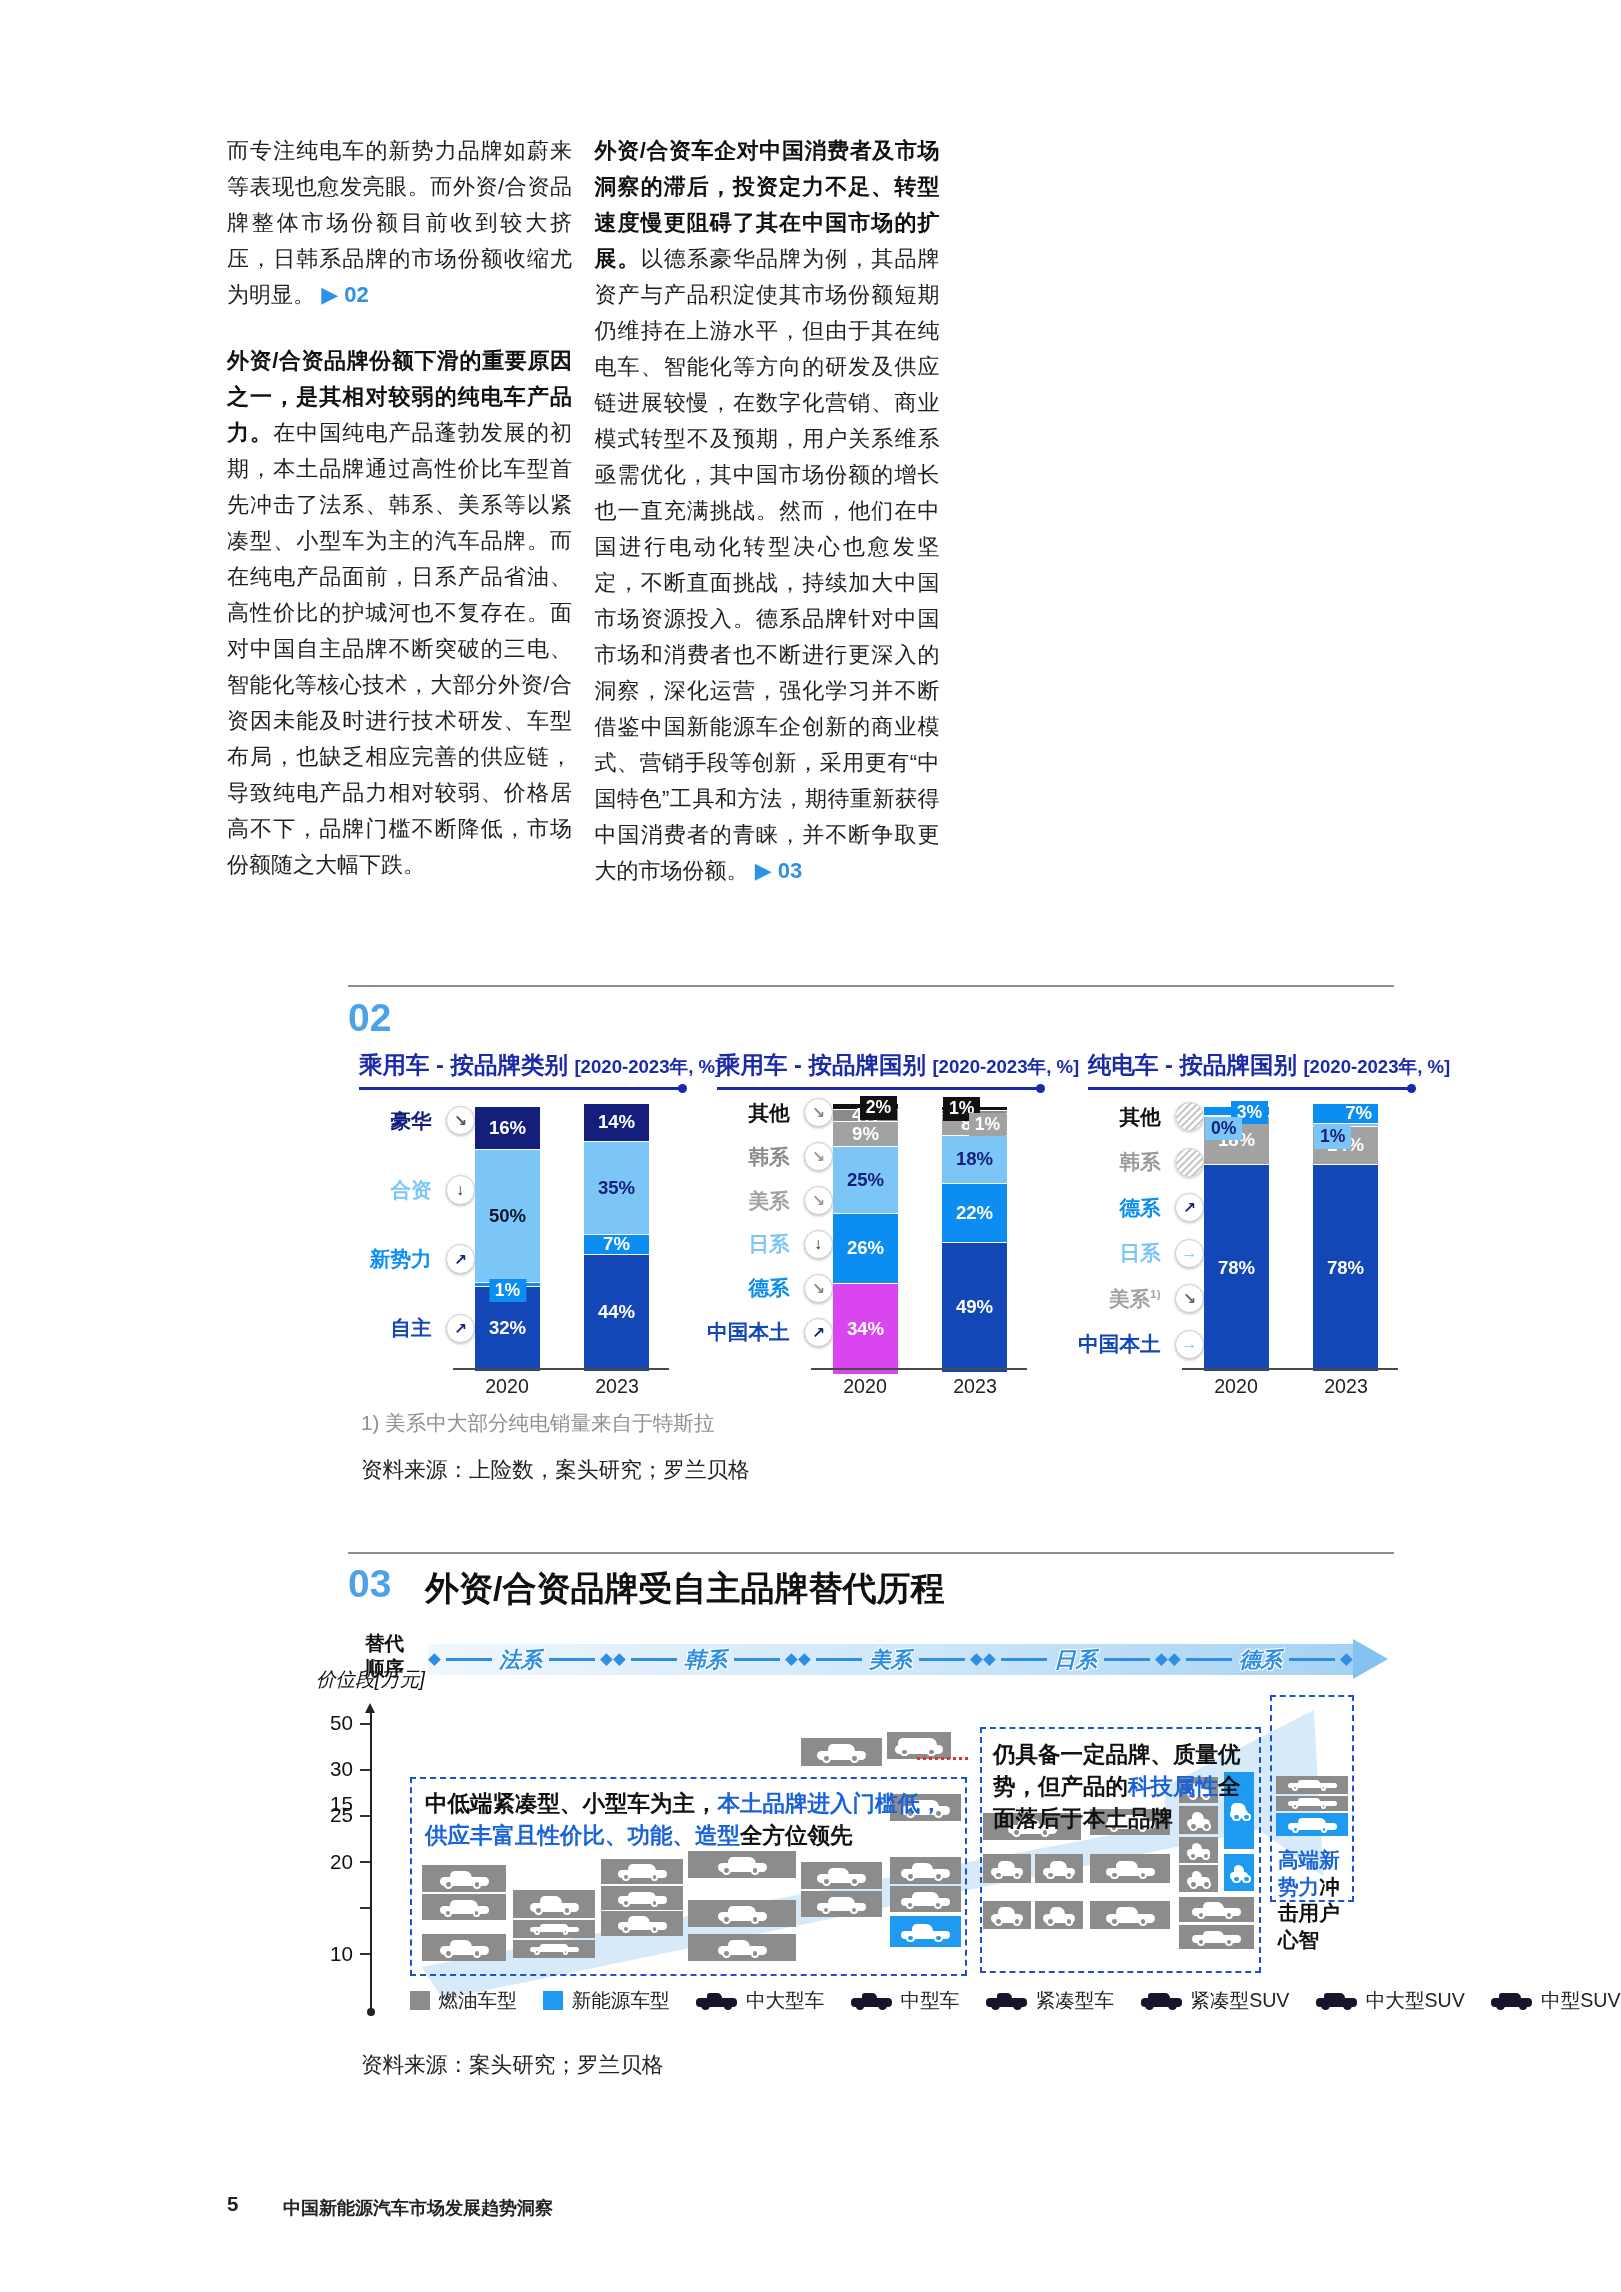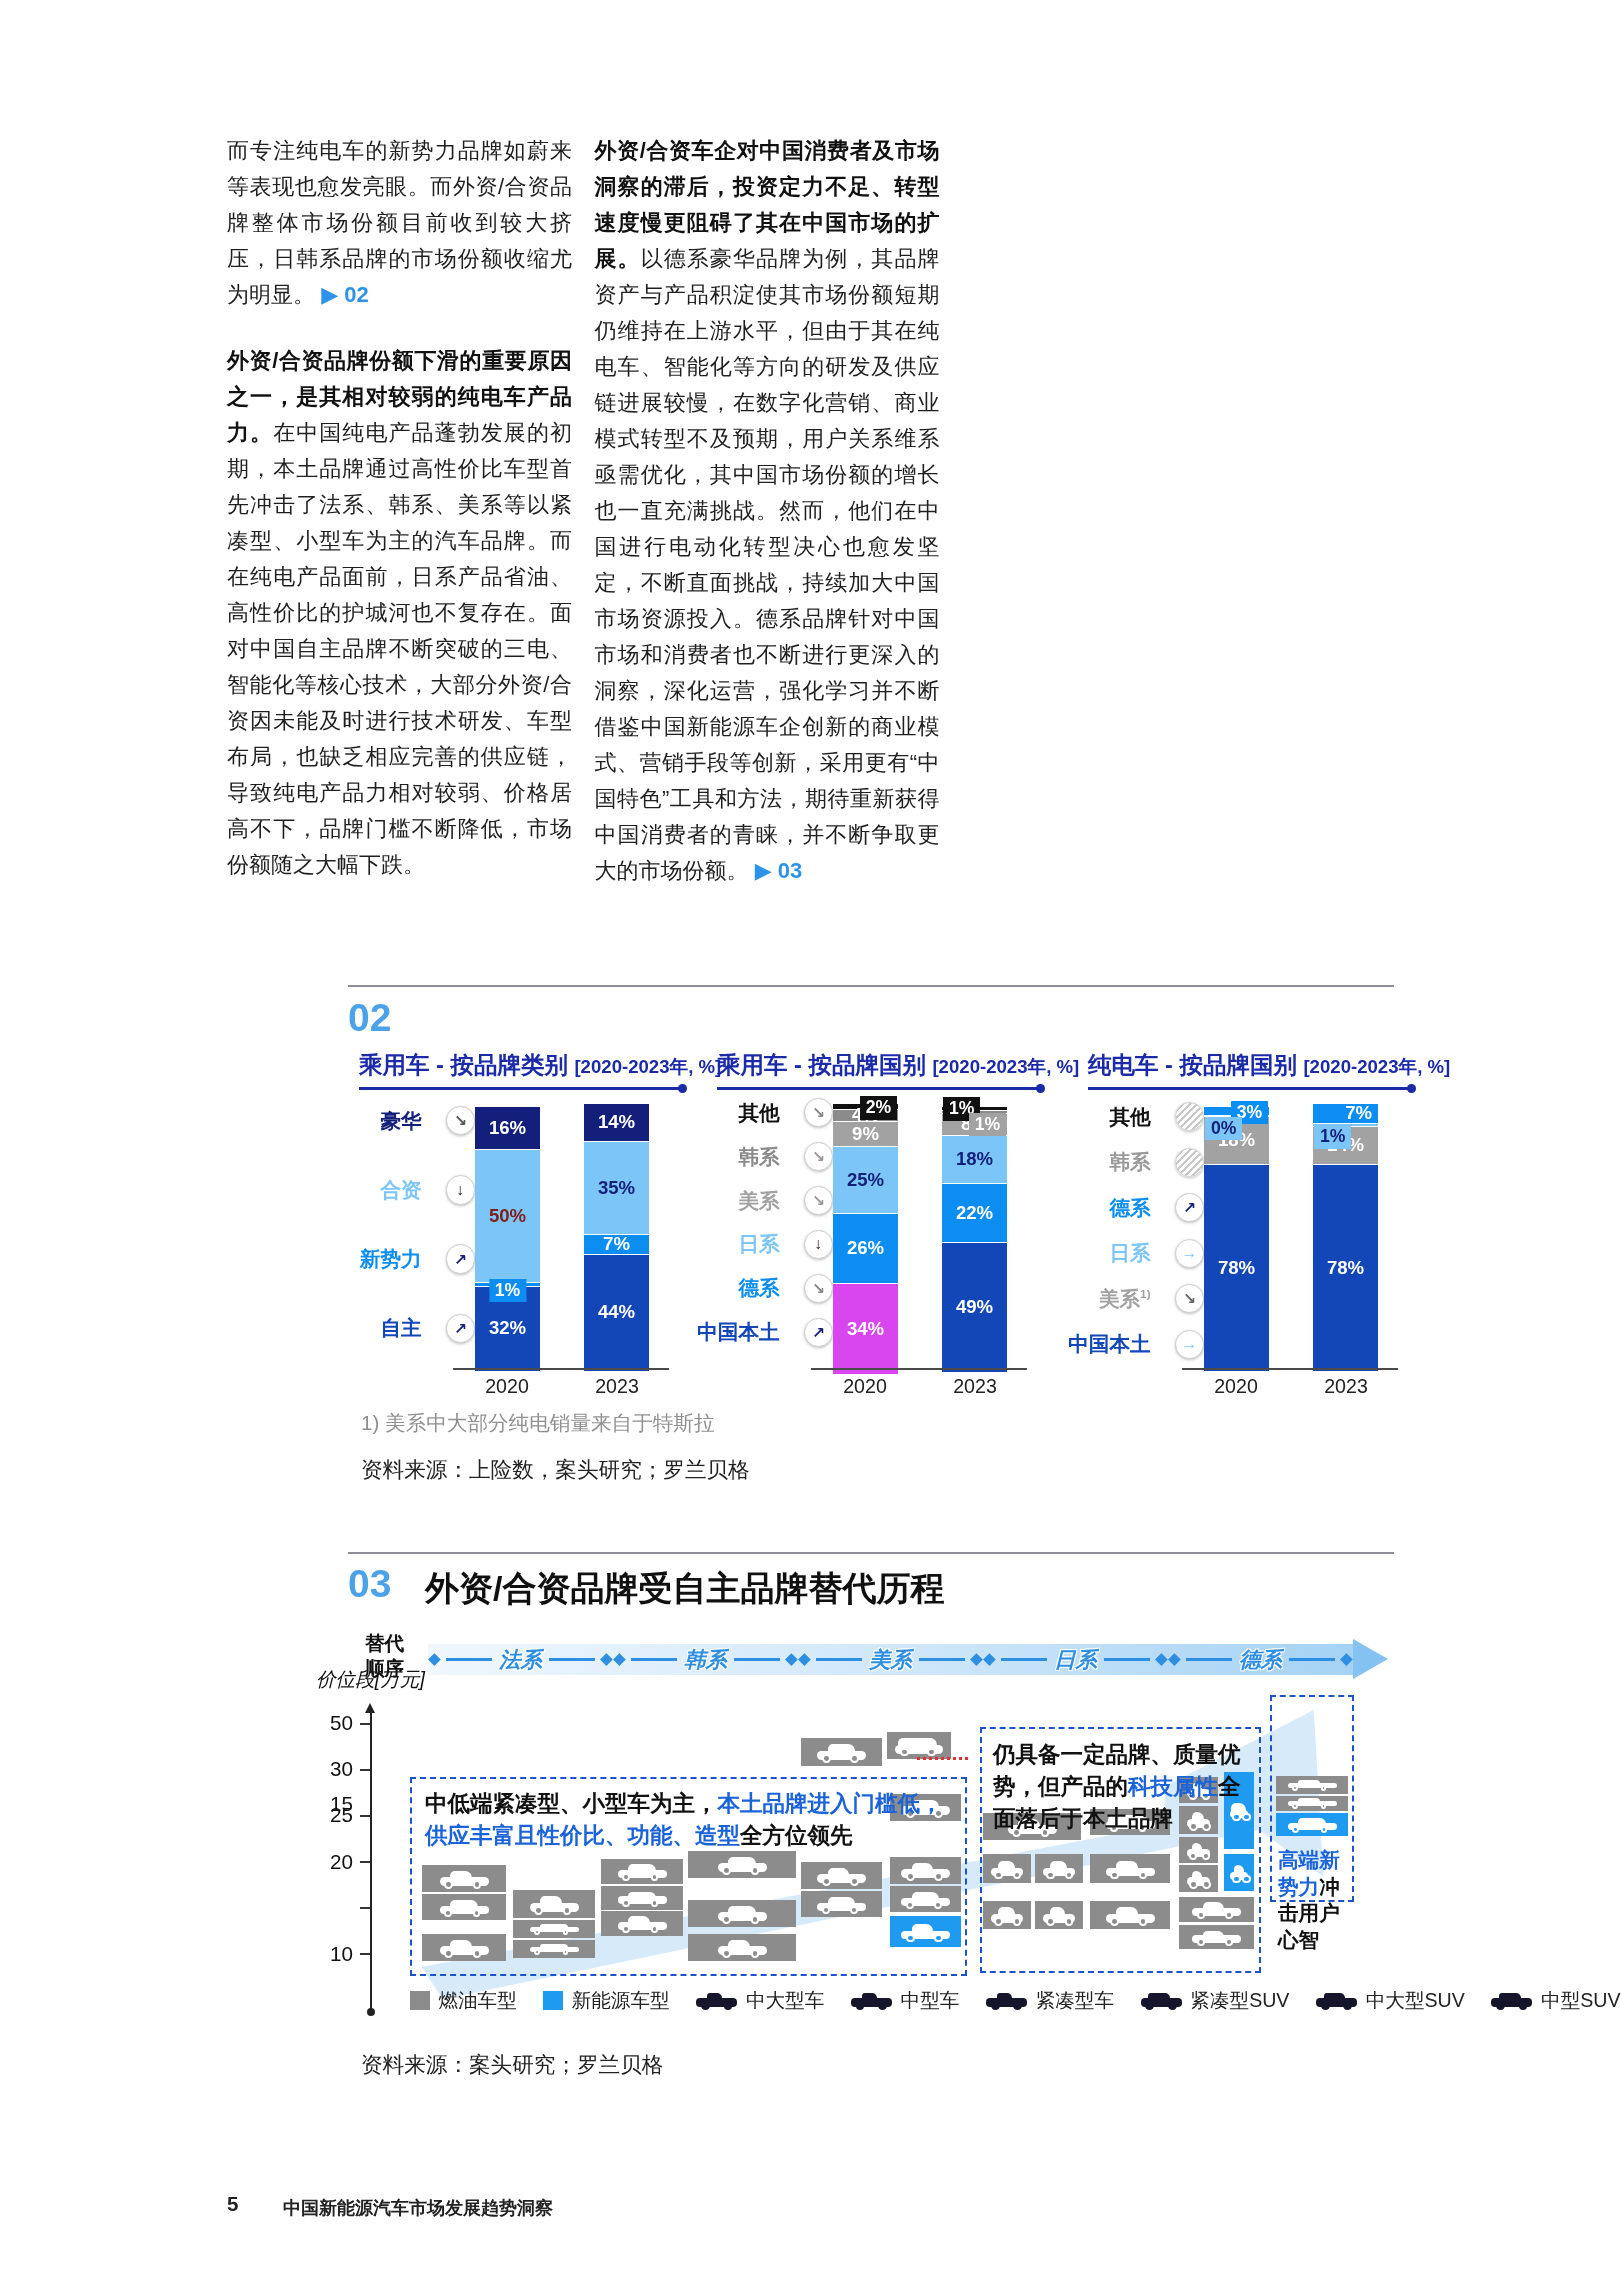--- a/index.html
+++ b/index.html
@@ -14,21 +14,21 @@
   
   .fig-divider{position:absolute;left:348px;width:1046px;height:2px;background:#8d8d99;}
   .fig-num{position:absolute;left:348px;font-size:39px;font-weight:700;color:#4ba2e8;}
   .fig-title{position:absolute;left:425px;font-size:34px;font-weight:700;color:#101010;}
   .chart-panel{position:absolute;top:1049px;width:327px;height:343px;}
   .chart-head{font-size:23.5px;font-weight:700;color:#1b2aa8;white-space:nowrap;}
   .chart-head .ch-br{font-size:18.6px;}
   .chart-underline{position:relative;height:2.9px;background:#1b2aa8;margin-top:5.9px;}
   .chart-underline::after{content:"";position:absolute;right:-1px;top:-2.9px;width:8.8px;height:8.8px;border-radius:50%;background:#1b2aa8;}
   .legend-box{position:absolute;left:0;width:116px;display:flex;flex-direction:column;justify-content:space-between;}
-  .leg{display:flex;align-items:center;justify-content:flex-end;gap:24px;}
+  .leg{display:flex;align-items:center;justify-content:flex-end;gap:14px;}
   .leg .lab{font-size:20.6px;font-weight:700;white-space:nowrap;}
   .leg .lab sup{font-size:11.8px;}
   .circ{width:27.4px;height:27.4px;border-radius:50%;background:#fff;border:1px solid #cfcfcf;
         box-shadow:0 1px 2.9px rgba(0,0,0,.25);display:flex;align-items:center;justify-content:center;
         font-size:15.7px;font-weight:700;flex:0 0 auto;}
   .circ.hatch{background:repeating-linear-gradient(135deg,#c9c9c9 0 2px,#ffffff 2px 4.9px);}
   .bars-box{position:absolute;left:0;top:0;width:327px;height:343px;}
   .vbar{position:absolute;width:65px;}
   .seg{position:relative;width:100%;display:flex;align-items:center;justify-content:center;}
   .seg.inr{justify-content:flex-end;padding-right:5.9px;box-sizing:border-box;}
@@ -115,21 +115,21 @@
           <div class="lab" style="color: rgb(19, 71, 184);">自主</div>
           <div class="circ" style="color: rgb(19, 31, 123);">↗</div>
         </div>
       </div>
     <div class="bars-box">
         <div class="vbar" style="left: 116px; width: 65px; top: 58px; height: 261px;">
           <div class="seg" style="height: 42px; background: rgb(19, 31, 123);">
             <span style="color: rgb(255, 255, 255);">16%</span>
           </div>
           <div class="seg" style="height: 132px; background: rgb(124, 198, 247); border-top: 1px solid rgb(255, 255, 255);">
-            <span style="color: #7f1d1d; text-align: center;">50%</span>
+            <span style="color: #0f172a; text-align: center;">50%</span>
           </div>
           <div class="seg" style="height: 2.6px; background: rgb(11, 141, 242); border-top: 1px solid rgb(255, 255, 255);"></div>
           <div class="chip" style="background: rgb(11, 141, 242); color: rgb(255, 255, 255); top: 172px; left: 50%; transform: translateX(-50%);">1%</div>
           <div class="seg" style="height: 84px; background: rgb(19, 71, 184); border-top: 1px solid rgb(255, 255, 255);">
             <span style="color: rgb(255, 255, 255);">32%</span>
           </div>
         </div>
         <div class="vbar" style="left: 225px; width: 65px; top: 55px; height: 264px;">
           <div class="seg" style="height: 37px; background: rgb(19, 31, 123);">
             <span style="color: rgb(255, 255, 255);">14%</span>

